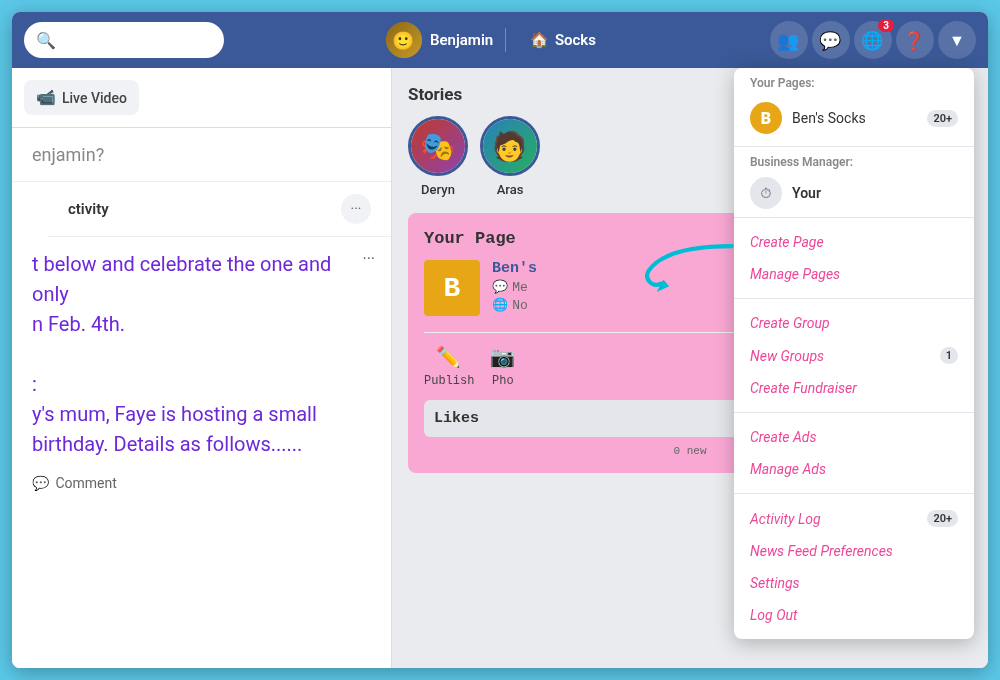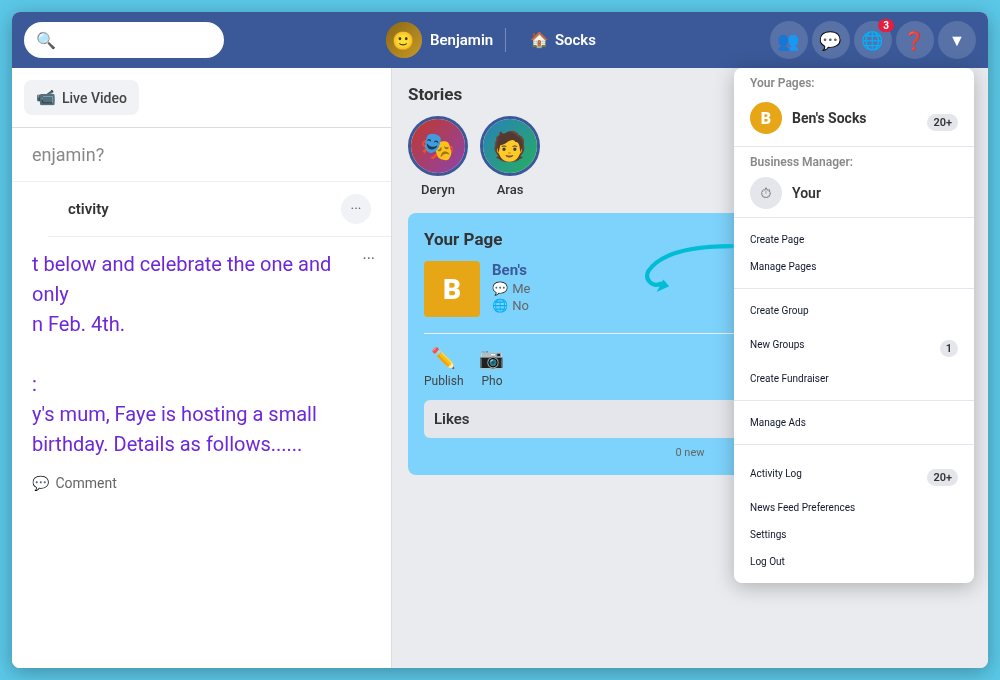--- a/index.html
+++ b/index.html
@@ -286,24 +286,25 @@
       display: flex;
       align-items: center;
       justify-content: center;
       font-size: 28px;
     }
     .story-avatar.deryn .story-avatar-inner { background: linear-gradient(135deg, #c0392b, #8e44ad); }
     .story-avatar.aras .story-avatar-inner { background: linear-gradient(135deg, #2980b9, #27ae60); }
     .story-name { font-size: 13px; color: #333; font-weight: 500; }
 
     .your-page-section {
-      background: #7dd3fc;
+      background: #f9a8d4;
       border-radius: 8px;
       padding: 16px;
       margin-top: 12px;
+      font-family: Liberation Mono, monospace;
     }
     .page-card {
       display: flex;
       gap: 12px;
       margin-top: 12px;
       align-items: flex-start;
     }
     .page-logo {
       width: 56px;
       height: 56px;
@@ -410,32 +411,31 @@
       display: flex;
       align-items: center;
       justify-content: center;
       font-weight: 900;
       font-size: 16px;
       color: #fff;
       flex-shrink: 0;
     }
     .dropdown-page-name {
       font-size: 14px;
-      font-weight: 700;
+      font-weight: 400;
       color: #333;
       flex: 1;
     }
     .dropdown-badge {
       background: #e4e6eb;
       color: #333;
       font-size: 11px;
       font-weight: 600;
       padding: 2px 6px;
       border-radius: 10px;
-      margin-top: 8px;
     }
     .dropdown-biz-item {
       display: flex;
       align-items: center;
       gap: 10px;
     }
     .dropdown-biz-icon {
       width: 32px;
       height: 32px;
       border-radius: 50%;
@@ -454,21 +454,21 @@
     }
     .dropdown-menu-item {
       padding: 8px 0;
       font-size: 14px;
       color: #333;
       cursor: pointer;
       display: flex;
       align-items: center;
       justify-content: space-between;
     }
-    .dropdown-menu-item-label { font-size: 10px; color: #0f172a; }
+    .dropdown-menu-item-label { font-size: 14px; color: #ec4899; font-style: italic; }
 
     
     .arrow-annotation {
       position: absolute;
       top: 225px;
       right: 248px;
       z-index: 300;
       pointer-events: none;
     }
     .arrow-svg {
@@ -648,20 +648,23 @@
         <span class="dropdown-menu-item-label">New Groups</span>
         <span class="dropdown-badge">1</span>
       </div>
       <div class="dropdown-menu-item">
         <span class="dropdown-menu-item-label">Create Fundraiser</span>
       </div>
     </div>
 
     <div class="dropdown-section">
       <div class="dropdown-menu-item">
+        <span class="dropdown-menu-item-label">Create Ads</span>
+      </div>
+      <div class="dropdown-menu-item">
         <span class="dropdown-menu-item-label">Manage Ads</span>
       </div>
     </div>
 
     <div class="dropdown-section">
       <div class="dropdown-menu-item">
         <span class="dropdown-menu-item-label">Activity Log</span>
         <span class="dropdown-badge">20+</span>
       </div>
       <div class="dropdown-menu-item">

